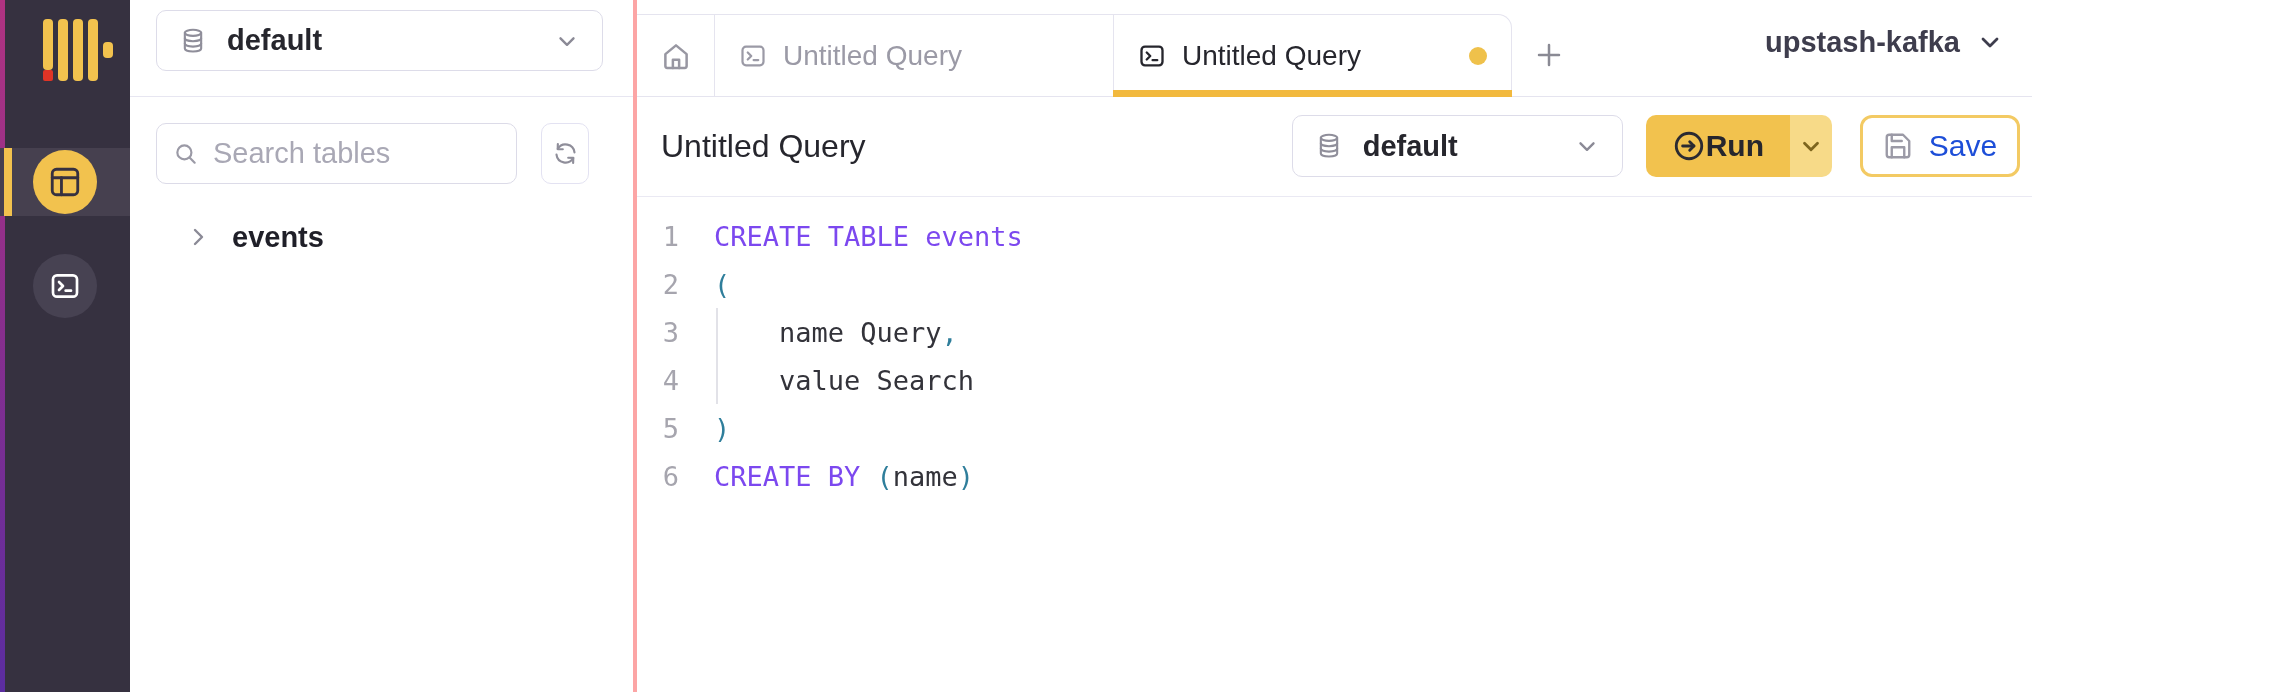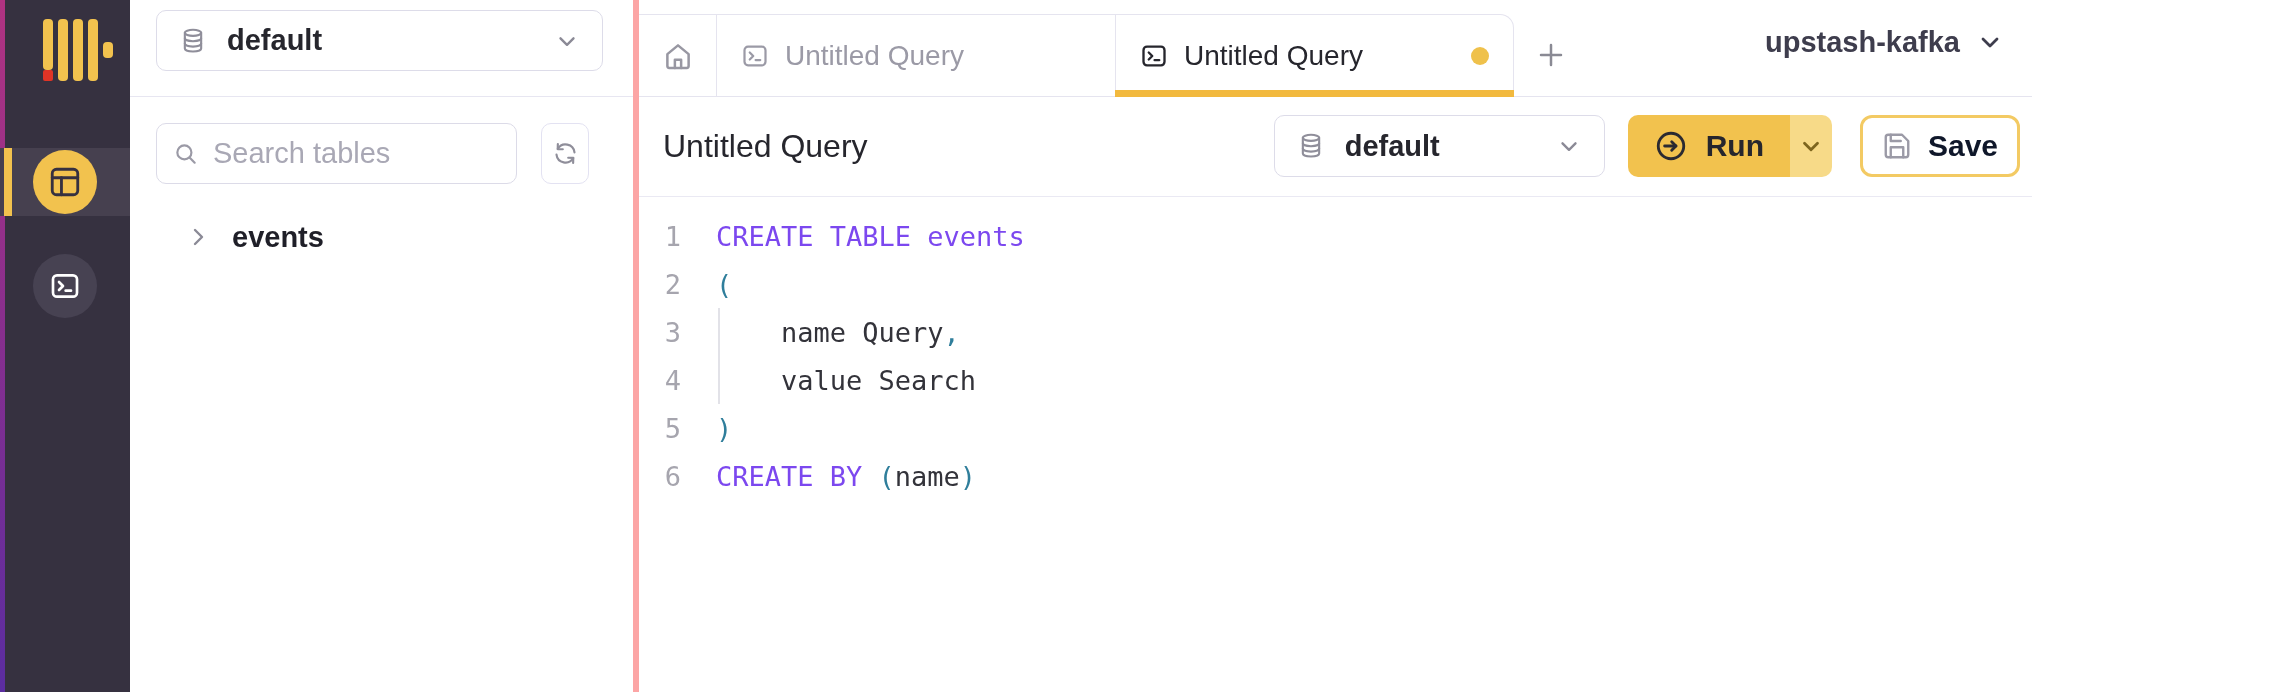--- a/index.html
+++ b/index.html
@@ -82,21 +82,21 @@
   .table-row {
     position: absolute; left: 0; right: 0; top: 215px; height: 44px;
     display: flex; align-items: center; cursor: pointer; margin-left: 21px;
   }
   .table-row .tr-chevron { color: #8b8a96; display: flex; margin-left: 35px; }
   .table-row .tr-label { margin-left: 22px; font-size: 29px; font-weight: 700; color: #1f1f28; }
 
   
   .main {
     position: absolute; left: 633px; top: 0; bottom: 0; right: 0;
-    border-left: 6px solid #fca5a5; background: #fff;
+    border-left: 4px solid #fca5a5; background: #fff;
   }
 
   
   .tabbar { position: relative; height: 97px; border-bottom: 1px solid #e5e4ef; }
   .tabstrip {
     position: absolute; left: 0; top: 14px; height: 82px; display: flex;
   }
   .tabcell {
     border-top: 1px solid #e5e4ef; border-right: 1px solid #e5e4ef;
     display: flex; align-items: center; cursor: pointer; background: #fff;
@@ -137,40 +137,40 @@
     display: flex; align-items: center;
     font-size: 32px; font-weight: 500; color: #26262d;
   }
   .toolbar-controls {
     position: absolute; right: 12px; top: 18px; height: 62px;
     display: flex; align-items: stretch;
   }
   .tb-select { width: 331px; height: 62px; padding: 0 22px; margin-right: 23px; }
   .run-split { display: flex; margin-right: 28px; cursor: pointer; }
   .run-main {
-    display: flex; align-items: center; gap: 18px;
+    display: flex; align-items: center; 
     background: #f2c24e; border: none; cursor: pointer;
     border-radius: 10px 0 0 10px; padding: 0 26px; height: 62px;
     color: #26262d; font-family: inherit;
   }
   .run-main .run-label { font-size: 30px; font-weight: 600; color: #26262d; }
   .run-main .run-icon { display: flex; color: #2b2a31; }
   .run-caret {
     width: 42px; height: 62px; background: #f7da88; border: none; cursor: pointer;
     border-radius: 0 10px 10px 0; display: flex; align-items: center; justify-content: center;
     color: #7d651d;
   }
   .save-btn {
     height: 62px; width: 160px; background: #fff;
     border: 3px solid #f3ca63; border-radius: 12px; cursor: pointer;
     display: flex; align-items: center; justify-content: center; gap: 16px;
     font-family: inherit;
   }
   .save-btn .save-icon { display: flex; color: #9b9aa6; }
-  .save-btn .save-label { font-size: 30px; font-weight: 700; color: #0f172a; }
+  .save-btn .save-label { font-size: 30px; font-weight: 400; color: #1d4ed8; }
 
   
   .editor { position: relative; padding-top: 15px; cursor: text; }
   .code-line {
     position: relative; height: 48px; display: flex; align-items: center;
     font-family: "DejaVu Sans Mono", monospace; font-size: 27px;
   }
   .code-line .ln {
     width: 42px; text-align: right; color: #a6a5ae; flex: none;
     font-size: 27px;

